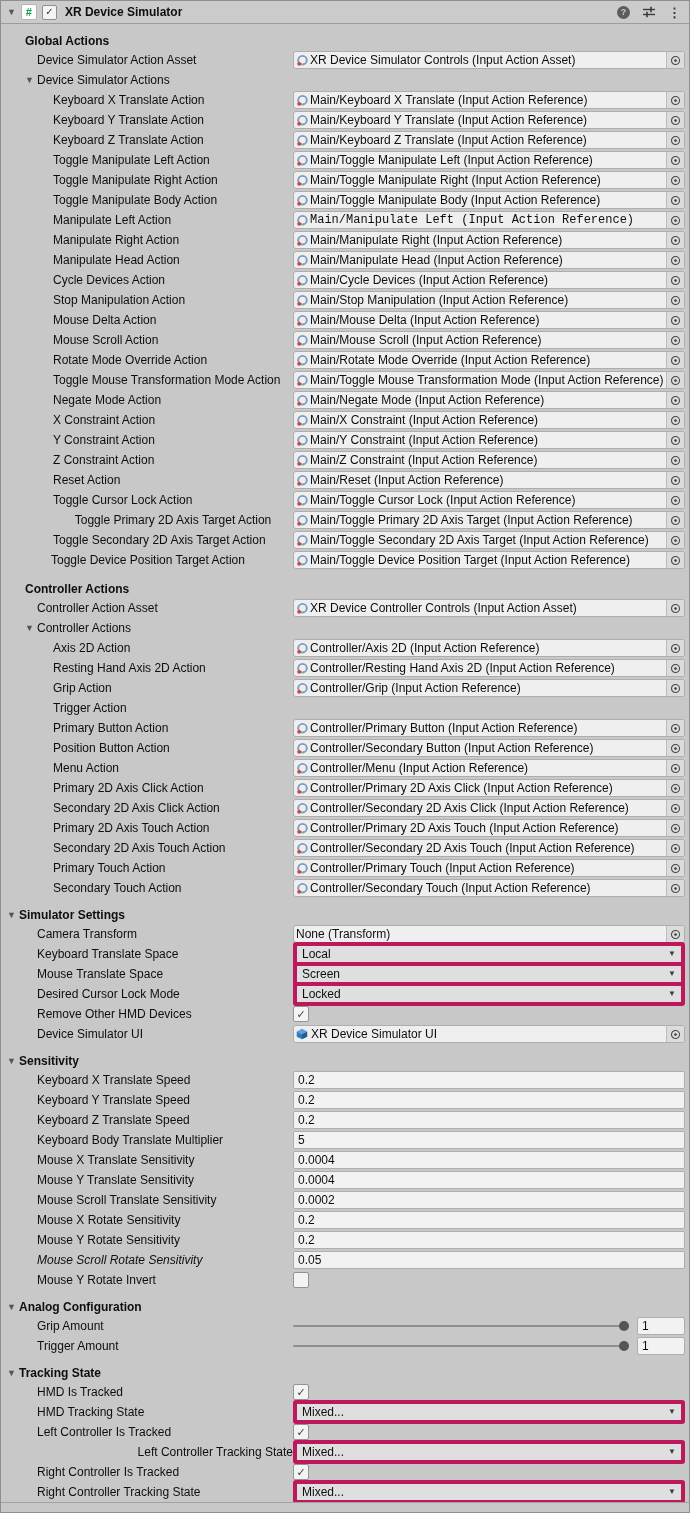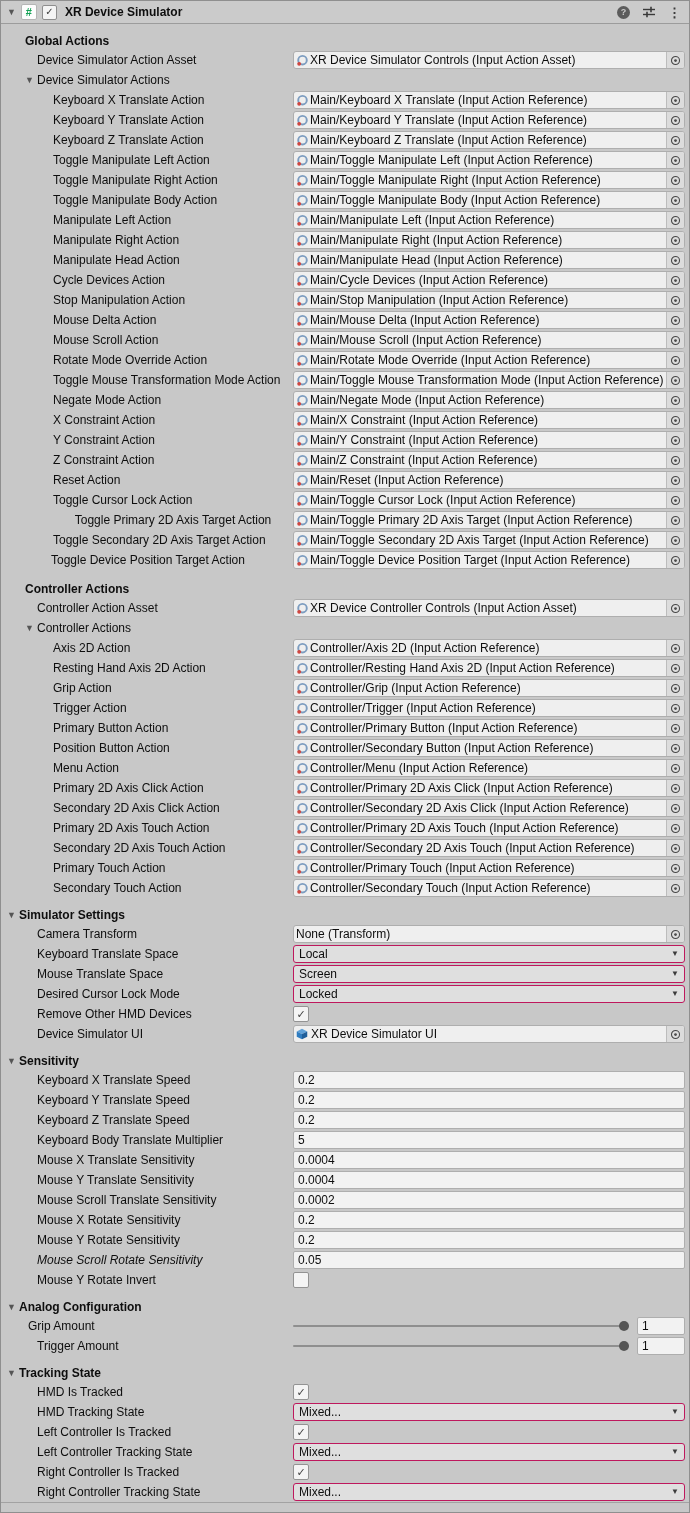--- a/index.html
+++ b/index.html
@@ -60,21 +60,21 @@
     flex:1;min-width:0;overflow:hidden;white-space:nowrap;
     padding-left:2px;display:flex;align-items:center;gap:1px;
   }
   .objfield .txt svg{flex:none;}
   .picker{
     flex:none;width:17px;align-self:stretch;background:#dcdcdc;border-left:1px solid #bcbcbc;
     display:flex;align-items:center;justify-content:center;
   }
   
   .dropdown{
-    flex:1;height:16px;min-width:0;background:#dfdfdf;border:1px solid #be185d;
+    flex:1;height:16px;min-width:0;background:#dfdfdf;border:4px solid #be185d;
     border-radius:3px;display:flex;align-items:center;padding:0 5px;box-sizing:content-box;
     overflow:hidden;white-space:nowrap;
   }
   .dd-arrow{margin-left:auto;font-size:8px;color:#3c3c3c;line-height:1;flex:none;}
   
   .textfield{
     flex:1;height:16px;background:#f2f2f2;border:1px solid #aeaeae;border-radius:2px;
     display:flex;align-items:center;padding-left:4px;overflow:hidden;white-space:nowrap;
   }
   
@@ -305,21 +305,21 @@
         </div>
         <div class="fieldcol">
           <div class="objfield">
             <span class="txt">
               <span style="display: flex;">
                 <svg width="13" height="13" viewBox="0 0 14 14">
      <circle cx="7" cy="6.6" r="4.6" fill="none" stroke="#7d9dc0" stroke-width="2.1"></circle>
      <circle cx="3.4" cy="10.6" r="2.1" fill="#d0453e"></circle>
    </svg>
               </span>
-              <span style="overflow: hidden; white-space: nowrap;">Main/Manipulate Left (Input Action Reference)</span>
+              <span style="overflow: hidden; white-space: nowrap; font-family: Liberation Mono, monospace;">Main/Manipulate Left (Input Action Reference)</span>
             </span>
             <span class="picker">
               <svg width="11" height="11" viewBox="0 0 12 12">
      <circle cx="6" cy="6" r="4.4" fill="none" stroke="#4a4a4a" stroke-width="1.2"></circle>
      <circle cx="6" cy="6" r="1.5" fill="#4a4a4a"></circle>
    </svg>
             </span>
           </div>
         </div>
       </div>
@@ -834,39 +834,20 @@
      <circle cx="6" cy="6" r="4.4" fill="none" stroke="#4a4a4a" stroke-width="1.2"></circle>
      <circle cx="6" cy="6" r="1.5" fill="#4a4a4a"></circle>
    </svg>
             </span>
           </div>
         </div>
       </div>
       <div class="row">
         <div class="labelcol" style="padding-left: 52px;">
           <span class="labeltext">Trigger Action</span>
-        </div>
-        <div class="fieldcol">
-          <div class="objfield">
-            <span class="txt">
-              <span style="display: flex;">
-                <svg width="13" height="13" viewBox="0 0 14 14">
-     <circle cx="7" cy="6.6" r="4.6" fill="none" stroke="#7d9dc0" stroke-width="2.1"></circle>
-     <circle cx="3.4" cy="10.6" r="2.1" fill="#d0453e"></circle>
-   </svg>
-              </span>
-              <span style="overflow: hidden; white-space: nowrap;">Controller/Trigger (Input Action Reference)</span>
-            </span>
-            <span class="picker">
-              <svg width="11" height="11" viewBox="0 0 12 12">
-     <circle cx="6" cy="6" r="4.4" fill="none" stroke="#4a4a4a" stroke-width="1.2"></circle>
-     <circle cx="6" cy="6" r="1.5" fill="#4a4a4a"></circle>
-   </svg>
-            </span>
-          </div>
         </div>
       </div>
       <div class="row">
         <div class="labelcol" style="padding-left: 52px;">
           <span class="labeltext">Primary Button Action</span>
         </div>
         <div class="fieldcol">
           <div class="objfield">
             <span class="txt">
               <span style="display: flex;">
@@ -1262,21 +1243,21 @@
           <span class="checkbox"></span>
         </div>
       </div>
       <div class="row section" style="margin-top: 8px;">
         <div class="labelcol" style="padding-left: 6px;">
           <span class="tri">▼</span>
           <span class="labeltext">Analog Configuration</span>
         </div>
       </div>
       <div class="row">
-        <div class="labelcol" style="padding-left: 27px;">
+        <div class="labelcol" style="padding-left: 36px;">
           <span class="labeltext">Grip Amount</span>
         </div>
         <div class="fieldcol">
           <div class="sliderwrap">
             <div class="slidertrack">
               <div class="sliderknob"></div>
             </div>
             <div class="slidernum">1</div>
           </div>
         </div>
@@ -1321,21 +1302,21 @@
       </div>
       <div class="row">
         <div class="labelcol" style="padding-left: 36px;">
           <span class="labeltext">Left Controller Is Tracked</span>
         </div>
         <div class="fieldcol">
           <span class="checkbox">✓</span>
         </div>
       </div>
       <div class="row">
-        <div class="labelcol" style="padding-left: 36px;">
+        <div class="labelcol" style="padding-left: 36px; text-align: right;">
           <span class="labeltext">Left Controller Tracking State</span>
         </div>
         <div class="fieldcol">
           <div class="dropdown">
             <span>Mixed...</span>
             <span class="dd-arrow">▼</span>
           </div>
         </div>
       </div>
       <div class="row">

